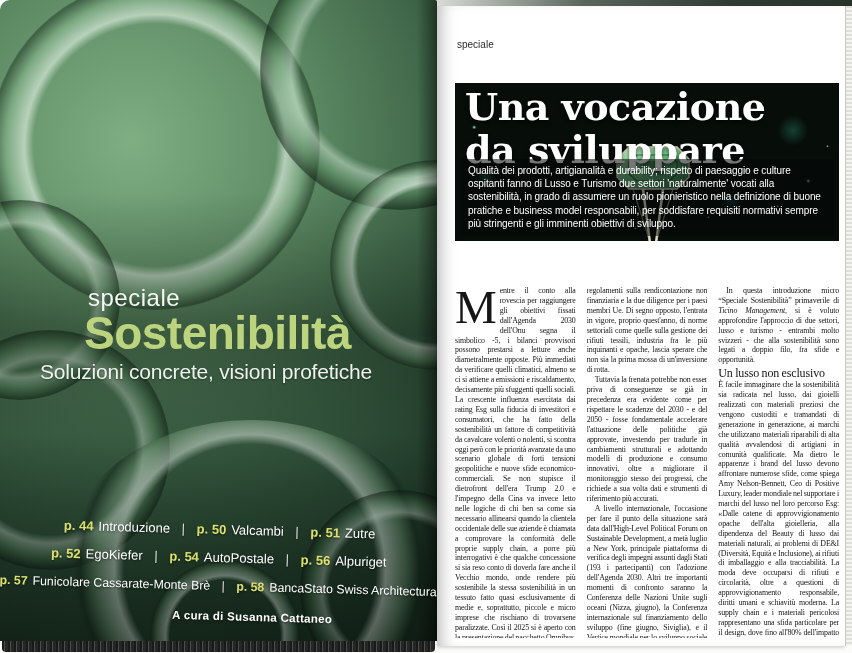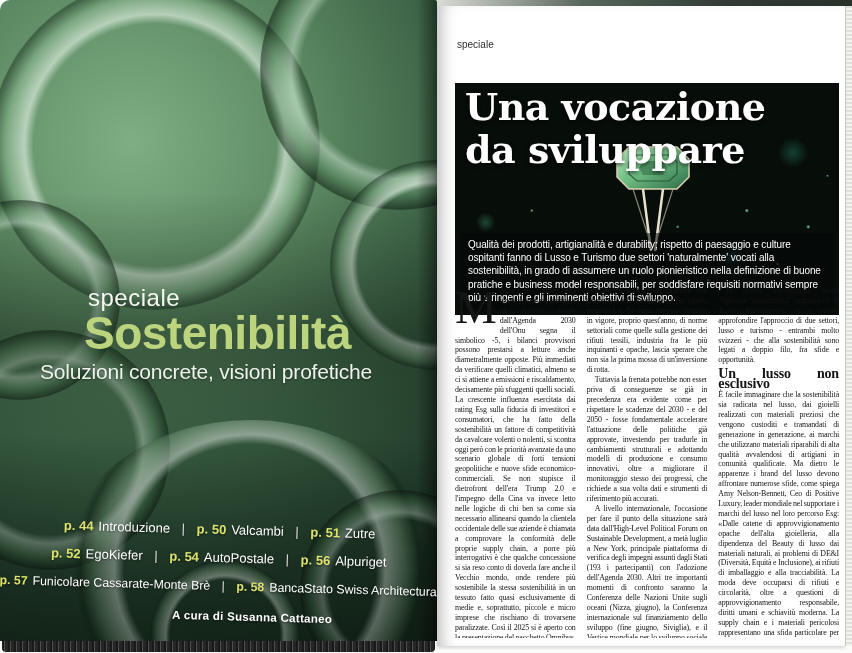--- a/index.html
+++ b/index.html
@@ -44,21 +44,21 @@
   .fore-edge{position:absolute;left:845px;top:6px;width:7px;height:640px;
       background:repeating-linear-gradient(180deg,#dededa 0 2px,#f3f3ef 2px 4px);
       border-left:1px solid #c8c8c2;}
 
   .rp-header{position:absolute;left:18px;top:34px;width:384px;}
   .rp-kicker{font-size:10px;color:#2d2d2d;margin-left:2px;line-height:10px;}
   .rp-brandname{font-size:21px;font-weight:700;color:#a3bd5a;letter-spacing:-.3px;line-height:21px;display:inline-block;}
   .rp-tab{display:inline-block;vertical-align:bottom;margin-left:16px;margin-bottom:2px;font-size:11.5px;color:#1d1d1d;
       border-bottom:1.5px solid #8a8a8a;padding:0 8px 3px 0;}
 
-  .hero{position:absolute;left:18px;top:77px;width:384px;height:232px;background:#070d09;overflow:hidden;}
+  .hero{position:absolute;left:18px;top:77px;width:384px;height:158px;background:#070d09;overflow:hidden;}
   .bokeh{position:absolute;inset:0;background-image:
     radial-gradient(circle 22px at 88% 30%, rgba(40,140,110,.4), rgba(0,0,0,0) 70%),
     radial-gradient(circle 16px at 72% 75%, rgba(40,120,150,.35), rgba(0,0,0,0) 70%),
     radial-gradient(circle 14px at 8% 60%, rgba(70,160,120,.4), rgba(0,0,0,0) 70%),
     radial-gradient(circle 3px at 5% 28%, rgba(160,255,210,.9), rgba(0,0,0,0) 70%),
     radial-gradient(circle 2px at 12% 82%, rgba(140,230,255,.8), rgba(0,0,0,0) 70%),
     radial-gradient(circle 2.5px at 20% 55%, rgba(255,235,170,.7), rgba(0,0,0,0) 70%),
     radial-gradient(circle 2px at 30% 88%, rgba(150,255,200,.8), rgba(0,0,0,0) 70%),
     radial-gradient(circle 3px at 38% 70%, rgba(120,220,190,.75), rgba(0,0,0,0) 70%),
     radial-gradient(circle 2px at 47% 92%, rgba(255,245,200,.7), rgba(0,0,0,0) 70%),
@@ -76,21 +76,21 @@
   .standfirst{position:absolute;left:5px;right:5px;bottom:5px;margin:0;padding:5px 8px 6px 8px;
       background:rgba(4,7,5,.55);color:#fff;font-size:10px;line-height:13.2px;letter-spacing:-.1px;}
 
   .article{position:absolute;left:18px;top:280px;width:384px;height:352px;display:flex;gap:11px;
       font-family:"Liberation Serif","DejaVu Serif",serif;color:#151515;}
   .col{width:121px;height:352px;overflow:hidden;font-size:7.9px;line-height:9.9px;text-align:justify;
       letter-spacing:-.15px;word-spacing:-.4px;}
   .col p{margin:0;}
   .col p.indent{text-indent:8px;}
   .dropcap{float:left;font-size:47px;line-height:38px;font-weight:400;padding:2px 3px 0 0;font-family:"Liberation Serif",serif;}
-  .subhead{margin:4px 0 0 0 !important;font-weight:700;font-size:14px;}
+  .subhead{margin:4px 0 0 0 !important;font-weight:400;font-size:12px;}
   .col3-p2{margin-top:1px !important;}
 
   .rp-footer{position:absolute;left:18px;top:601px;width:384px;text-align:right;font-size:9px;color:#8a8a88;}
   .rp-footer .ft-brand{color:#1c1c1c;font-weight:700;margin-left:4px;}
   .rp-footer .ft-sep{color:#8a8a88;margin:0 2px;}
   .rp-footer .ft-page{color:#1c1c1c;font-weight:700;}
 </style>
 </head>
 <body>
 

